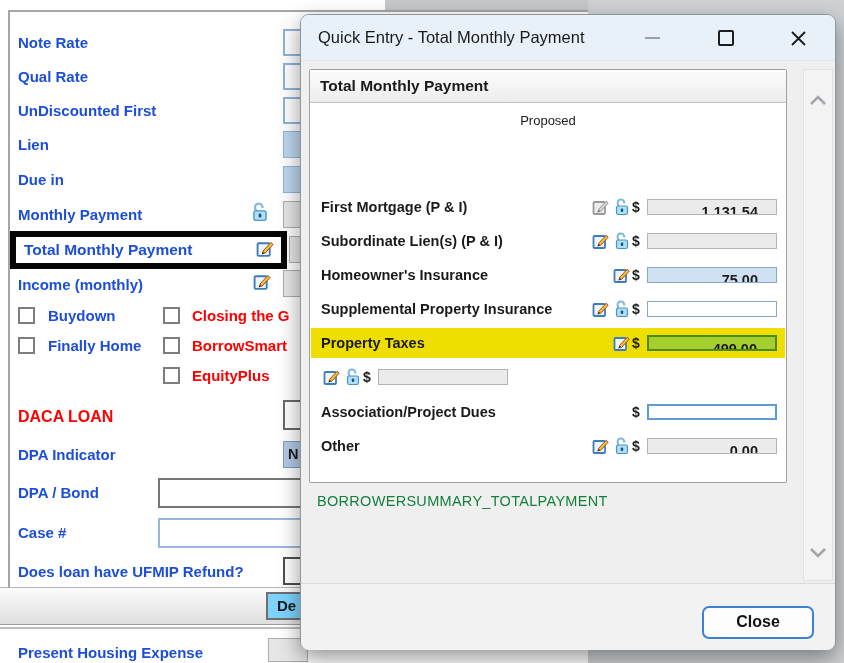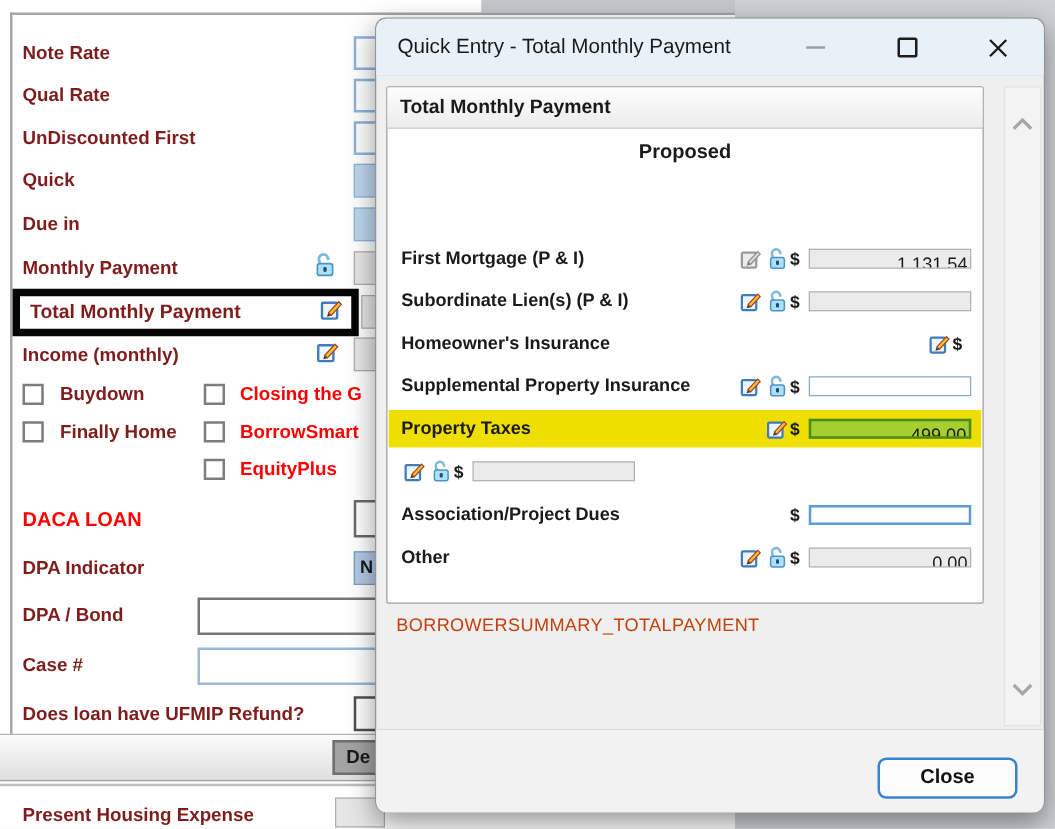--- a/index.html
+++ b/index.html
@@ -10,38 +10,38 @@
   }
   .abs { position:absolute; }
 
   
   .top-bar { left:385px; top:0; width:203px; height:10px; background:#c5c8ca; }
   .right-bg { left:588px; top:0; width:256px; height:663px; background:#cfd2d5; }
   .form-topline { left:8px; top:10px; width:580px; height:2px; background:#a6a6a6; }
   .form-vline { left:8px; top:10px; width:2px; height:577px; background:#a6a6a6; }
 
   
-  .flabel { font-size:15px; font-weight:700; color:#7f1d1d; white-space:nowrap; }
+  .flabel { font-size:15px; font-weight:700; color:#1d4ed8; white-space:nowrap; }
   .red { color:#fe0000; }
   .checkbox { width:17px; height:17px; background:#fff; border:2px solid #7d7d7d; display:inline-block; }
   .sliver { border:1px solid #adadad; background:#e6e6e6; }
   .sliver.blue-border { background:#ffffff; border:2px solid #8fb3da; }
   .sliver.blue-fill { background:#bdd7ee; border:1px solid #8fb3da; }
   .black-box {
     left:10px; top:231px; width:277px; height:38px; background:#ffffff;
     border:6px solid #050505; display:flex; align-items:center; padding:0 6px 0 8px;
   }
   .black-box .flabel { font-size:15.5px; }
   .band {
     left:0; top:587px; width:300px; height:38px;
     background:linear-gradient(#fcfcfc,#dedede);
     border-top:1px solid #b3b3b3; border-bottom:1px solid #9e9e9e;
   }
   .de-btn {
-    left:266px; top:592px; width:60px; height:28px; background:#a3a3a3;
+    left:266px; top:592px; width:60px; height:28px; background:#7dd3fc;
     border:2px solid #6f6f6f; font-size:15px; font-weight:700; padding:3px 0 0 9px;
   }
   .sep2 { left:0; top:627px; width:300px; height:2px; background:#bdbdbd; }
 
   
   .dialog {
     left:300px; top:14px; width:536px; height:636px; background:#efefef;
     border:1px solid #8f9598; border-radius:9px;
     box-shadow:0 8px 22px rgba(0,0,0,0.42);
   }
@@ -56,41 +56,41 @@
 
   .panel {
     position:absolute; left:8px; top:54px; width:478px; height:414px;
     background:#ffffff; border:1px solid #9f9f9f; border-radius:2px;
   }
   .panel-header {
     position:absolute; left:0; top:0; width:100%; height:33px;
     background:linear-gradient(#fdfdfd,#ececec); border-bottom:1px solid #c3c3c3;
     font-size:15.5px; font-weight:700; padding:7px 0 0 10px;
   }
-  .proposed { position:absolute; left:0; top:43px; width:100%; text-align:center; font-size:16px; font-weight:700; }
+  .proposed { position:absolute; left:0; top:43px; width:100%; text-align:center; font-size:13px; font-weight:400; }
 
   .qrow {
     position:absolute; left:1px; right:1px; height:30px;
     display:flex; align-items:center; padding:0 8px 0 10px;margin-top:36px;
   }
   .qrow.hl { background:#efdf00; }
   .qlabel { flex:1; font-size:14.5px; font-weight:700; white-space:nowrap; }
   .islot { width:21px; display:flex; justify-content:center; }
   .dollar { width:15px; font-size:14px; font-weight:700; text-align:left; }
   .qfield {
-    width:130px; height:16px; font-size:14.5px; font-weight:400;
-    text-align:right; padding:4px 2px 0 0; overflow:hidden;
+    width:130px; height:16px; font-size:14.5px; font-weight:700;
+    text-align:right; padding:4px 18px 0 0; overflow:hidden;
   }
   .f-readonly { background:#ebebeb; border:1px solid #b3b3b3; }
   .f-blue     { background:#cfe0f2; border:1px solid #86a9cc; }
   .f-white    { background:#ffffff; border:1px solid #86a9cc; }
   .f-focus    { background:#ffffff; border:2px solid #5f9bd5; }
   .f-green    { background:#a4cf2f; border:2px solid #4c8a1a; }
 
-  .field-ref { position:absolute; left:16px; top:478px; font-size:14.5px; color:#c2410c; letter-spacing:0.3px;text-align:right; }
+  .field-ref { position:absolute; left:16px; top:478px; font-size:14.5px; color:#15803d; letter-spacing:0.3px;text-align:right; }
 
   .scrolltrack {
     position:absolute; left:502px; top:54px; width:30px; height:512px;
     background:#f3f3f4; border:1px solid #e2e2e2;
   }
   .chev { position:absolute; left:5px; }
 
   .footer {
     position:absolute; left:0; top:568px; width:100%; height:67px;
     background:#f2f2f2; border-top:1px solid #dadada; border-radius:0 0 8px 8px;
@@ -105,21 +105,21 @@
 <body>
 
 <div class="abs top-bar"></div>
 <div class="abs right-bg"></div>
 <div class="abs form-topline"></div>
 <div class="abs form-vline"></div>
 
 <div class="abs flabel" style="left:18px; top:34px">Note Rate</div>
 <div class="abs flabel" style="left:18px; top:68px">Qual Rate</div>
 <div class="abs flabel" style="left:18px; top:102px">UnDiscounted First</div>
-<div class="abs flabel" style="left:18px; top:136px">Quick</div>
+<div class="abs flabel" style="left:18px; top:136px">Lien</div>
 <div class="abs flabel" style="left:18px; top:171px">Due in</div>
 <div class="abs flabel" style="left:18px; top:206px">Monthly Payment</div>
 <div class="abs flabel" style="left:18px; top:276px">Income (monthly)</div>
 
 <div class="abs sliver blue-border" style="left:283px; top:29px;  width:40px; height:27px"></div>
 <div class="abs sliver blue-border" style="left:283px; top:63px;  width:40px; height:27px"></div>
 <div class="abs sliver blue-border" style="left:283px; top:97px;  width:40px; height:27px"></div>
 <div class="abs sliver blue-fill" style="left:283px; top:131px; width:40px; height:27px"></div>
 <div class="abs sliver blue-fill" style="left:283px; top:166px; width:40px; height:27px"></div>
 <div class="abs sliver" style="left:283px; top:201px; width:40px; height:27px"></div>
@@ -252,20 +252,21 @@
     <div class="qrow" style="top:154px">
       <span class="qlabel">Homeowner's Insurance</span>
       <span class="islot">
         <svg width="18" height="18" viewBox="0 0 18 18">
           <rect x="1.5" y="4" width="11.5" height="12" rx="1" fill="#eef6fc" stroke="#3f7cba" stroke-width="1.8"></rect>
           <path d="M6.5 11.5 L14.2 3.2 L16.2 5.2 L8.5 13.5 Z" fill="#f2c12e" stroke="#a33b2a" stroke-width="0.9"></path>
           <path d="M6.2 11.8 L8.3 13.8 L5.3 14.6 Z" fill="#4a3218"></path>
         </svg>
       </span>
       <span class="dollar">$</span>
+      <span class="qfield f-blue">75.00</span>
     </div>
 
     <div class="qrow" style="top:188px">
       <span class="qlabel">Supplemental Property Insurance</span>
       <span class="islot">
         <svg width="18" height="18" viewBox="0 0 18 18">
           <rect x="1.5" y="4" width="11.5" height="12" rx="1" fill="#eef6fc" stroke="#3f7cba" stroke-width="1.8"></rect>
           <path d="M6.5 11.5 L14.2 3.2 L16.2 5.2 L8.5 13.5 Z" fill="#f2c12e" stroke="#a33b2a" stroke-width="0.9"></path>
           <path d="M6.2 11.8 L8.3 13.8 L5.3 14.6 Z" fill="#4a3218"></path>
         </svg>

